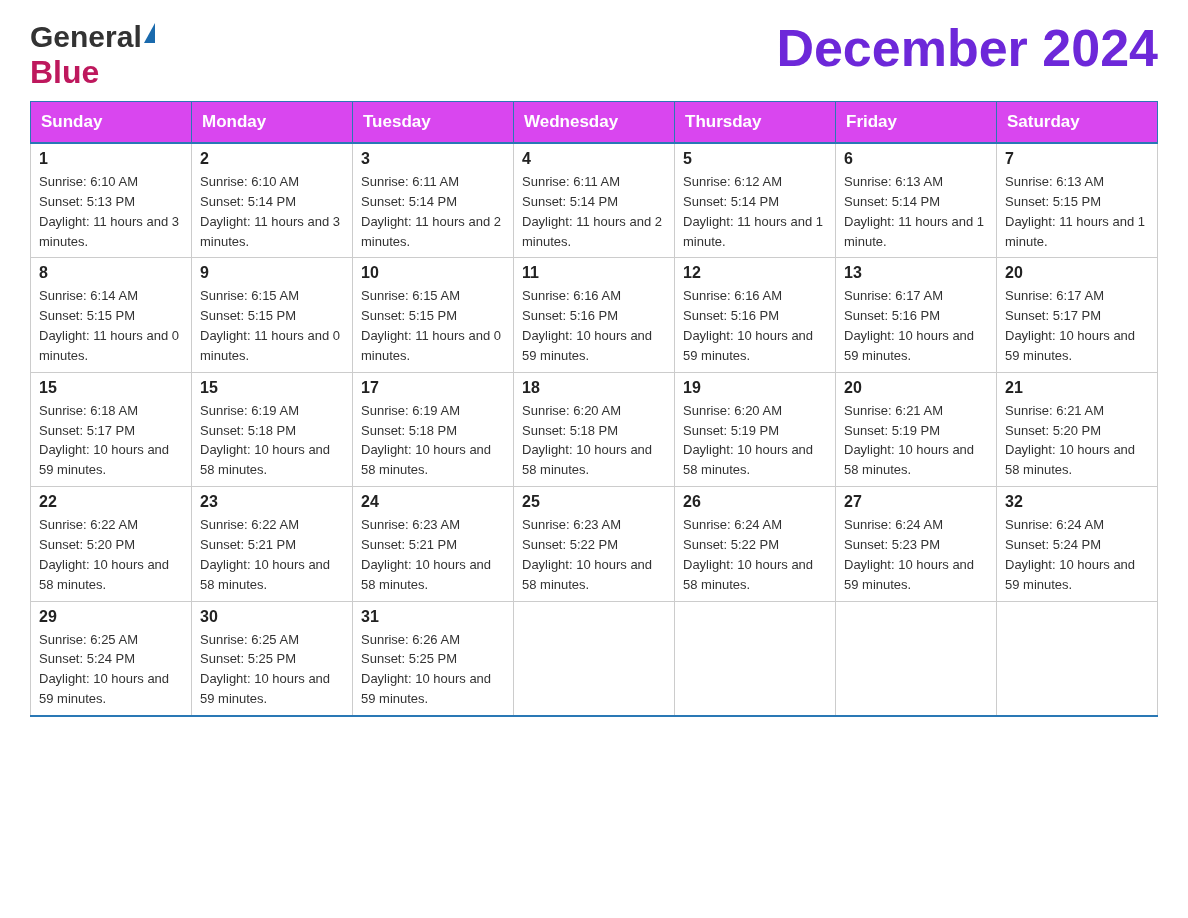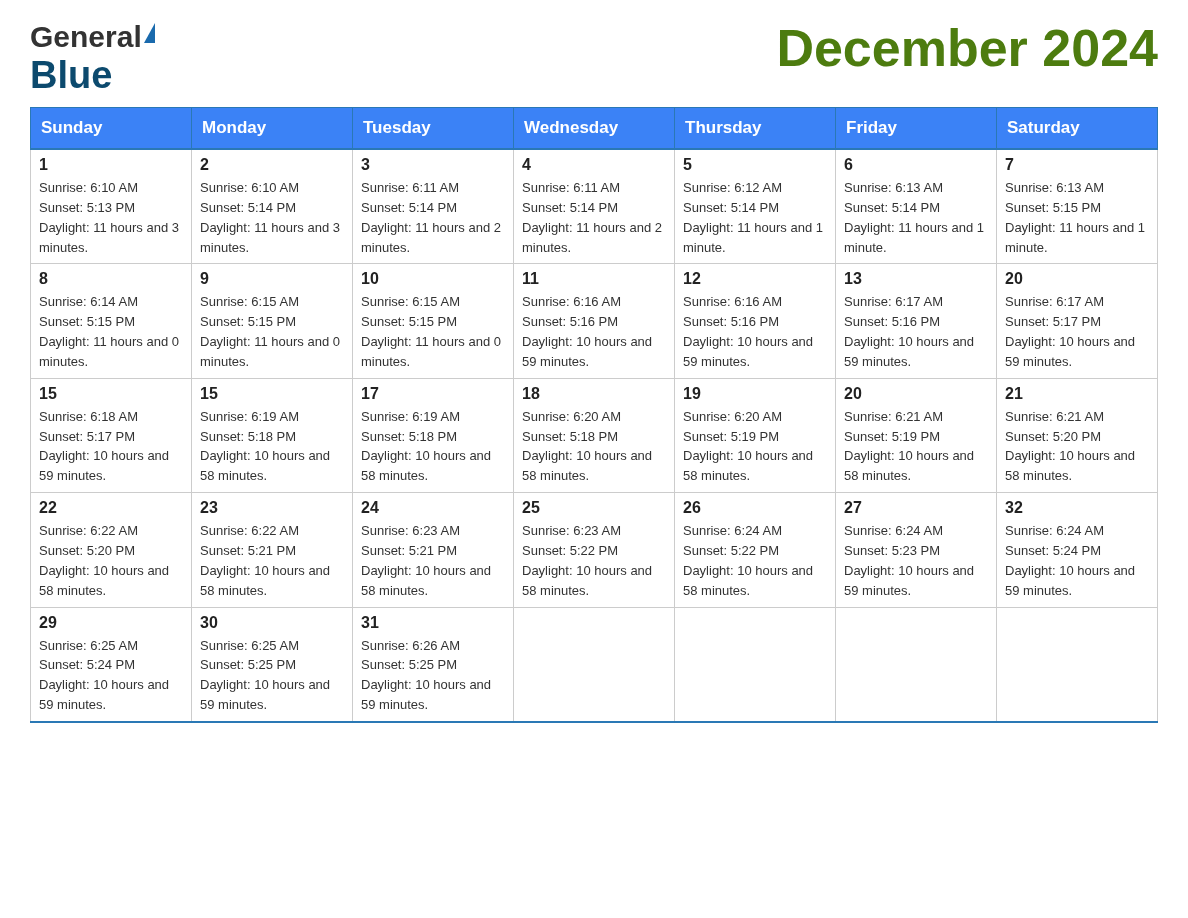--- a/index.html
+++ b/index.html
@@ -20,35 +20,35 @@
       display: flex;
       flex-direction: column;
       align-items: flex-start;
     }
     .title-area {
       text-align: right;
     }
     .month-title {
       font-size: 52px;
       font-weight: bold;
-      color: #4d7c0f;
+      color: #6d28d9;
       line-height: 1.1;
     }
     .location {
       font-size: 22px;
       color: #555;
       margin-top: 4px;
     }
     .calendar-table {
       width: 100%;
       border-collapse: collapse;
       margin-top: 10px;
     }
     .calendar-table th {
-      background-color: #3b82f6;
+      background-color: #d946ef;
       color: #fff;
       font-size: 17px;
       font-weight: bold;
       padding: 10px 10px;
       text-align: left;
       border: 1px solid #2a78b5;
     }
     .calendar-table td {
       border: 1px solid #ccc;
       vertical-align: top;
@@ -96,23 +96,23 @@
       margin: 0 2px 0 2px;
       vertical-align: middle;
       position: relative;
       top: -4px;
     }
     .logo-bottom {
       display: flex;
       align-items: center;
     }
     .logo-text-blue {
-      font-size: 38px;
-      font-weight: bold;
-      color: #0c4a6e;
+      font-size: 32px;
+      font-weight: bold;
+      color: #be185d;
       margin-right: 2px;
     }
   </style>
 </head>
 <body>
 
 <div class="header">
   <div class="logo">
     <div class="logo-row">
       <span class="logo-text-general">General</span>

